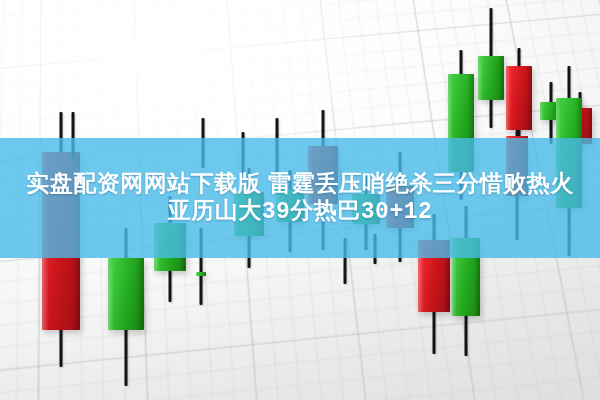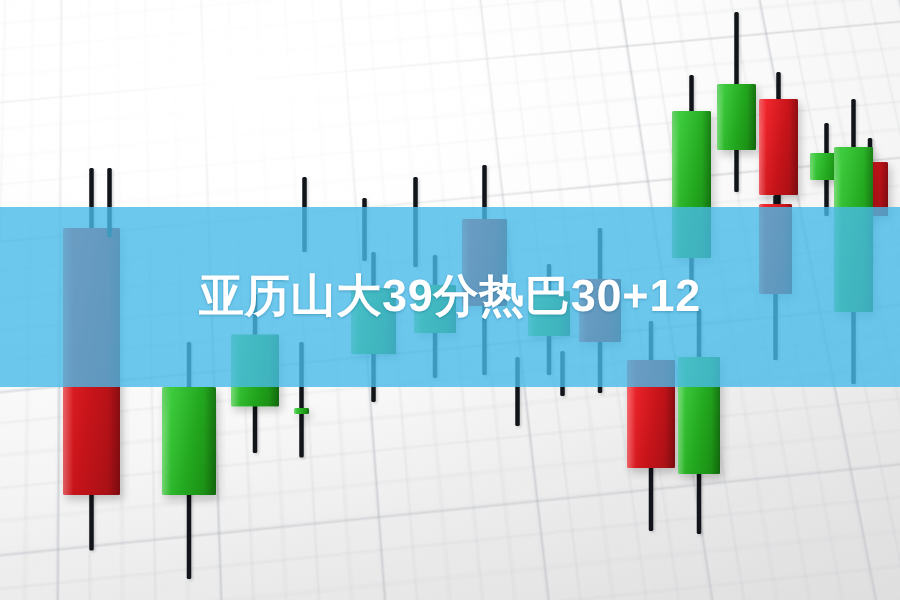--- a/index.html
+++ b/index.html
@@ -72,21 +72,21 @@
     position:absolute;left:0;width:600px;
     background:rgba(72,186,232,.80);
     display:flex;flex-direction:column;align-items:center;justify-content:center;
   }
   .headline{
     color:#ffffff;font-weight:bold;white-space:nowrap;
     line-height:1.28;letter-spacing:.5px;
     text-shadow:0 1px 2px rgba(0,80,120,.35);
   }
   #line1{font-size:23px;}
-  #line2{font-size:30px;}
+  #line2{font-size:23px;font-family:Liberation Mono, monospace;}
 </style>
 </head>
 <body>
 
 <div id="stage">
 
   <div class="grid-wrap">
     <div class="grid"></div>
   </div>
   <div class="glow"></div>
@@ -179,16 +179,17 @@
       </div>
       <div class="candle" style="left: 338px; top: 0px; width: 14px; height: 400px;">
         <div class="wick" style="top: 238px; height: 46px;"></div>
       </div>
       <div class="candle" style="left: 368px; top: 0px; width: 14px; height: 400px;">
         <div class="wick" style="top: 234px; height: 30px;"></div>
       </div>
     </div>
 
   <div id="banner" style="top: 138px; height: 120px; background: rgba(72, 186, 232, 0.8);">
+    <div class="headline" id="line1" style="color: rgb(255, 255, 255);">实盘配资网网站下载版 雷霆丢压哨绝杀三分惜败热火</div>
     <div class="headline" id="line2" style="color: rgb(255, 255, 255);">亚历山大39分热巴30+12</div>
   </div>
 
 </div>
 
 </body></html>

